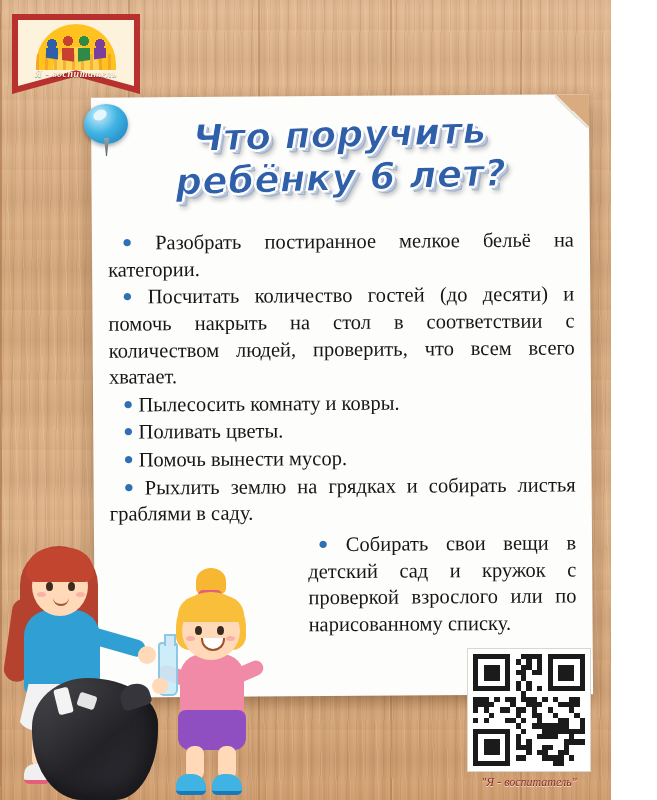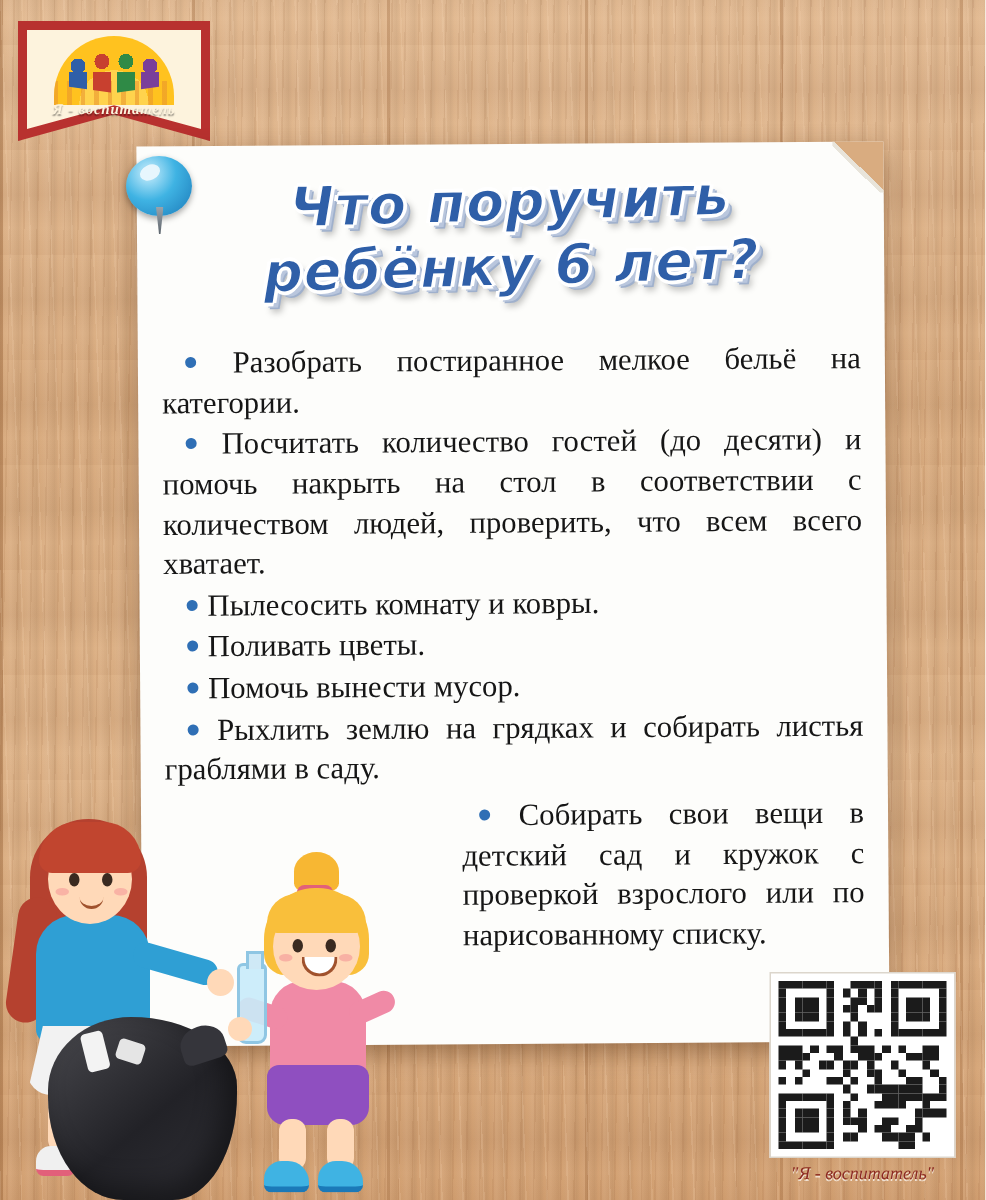--- a/index.html
+++ b/index.html
@@ -8,21 +8,21 @@
   }
   body {
     width: 657px;
     height: 800px;
     font-family: "Liberation Serif", serif;
     overflow: hidden;
   }
 
   #poster {
     position: relative;
-    width: 657px;
+    width: 611px;
     height: 800px;
     background:
       repeating-linear-gradient(90deg,
         rgba(0,0,0,0.05) 0px,
         rgba(0,0,0,0.0) 3px,
         rgba(255,255,255,0.05) 7px,
         rgba(0,0,0,0.04) 12px),
       repeating-linear-gradient(0deg,
         rgba(120,60,20,0.05) 0px,
         rgba(120,60,20,0.00) 18px,

